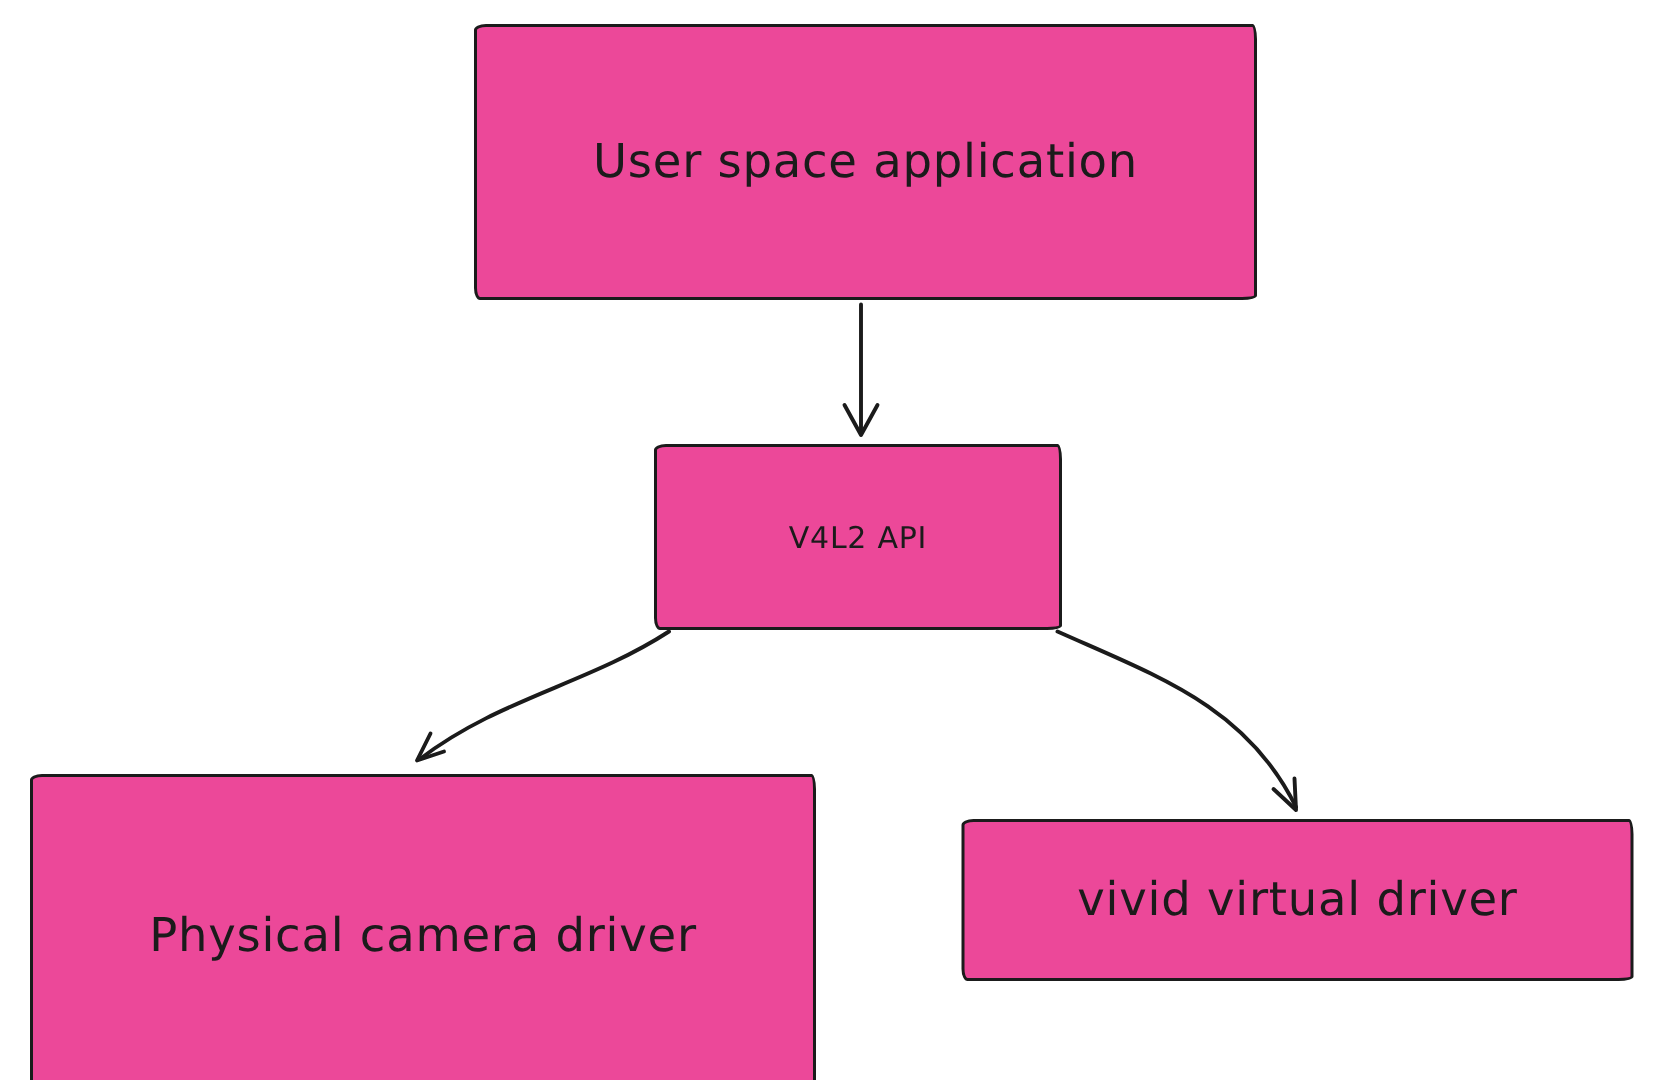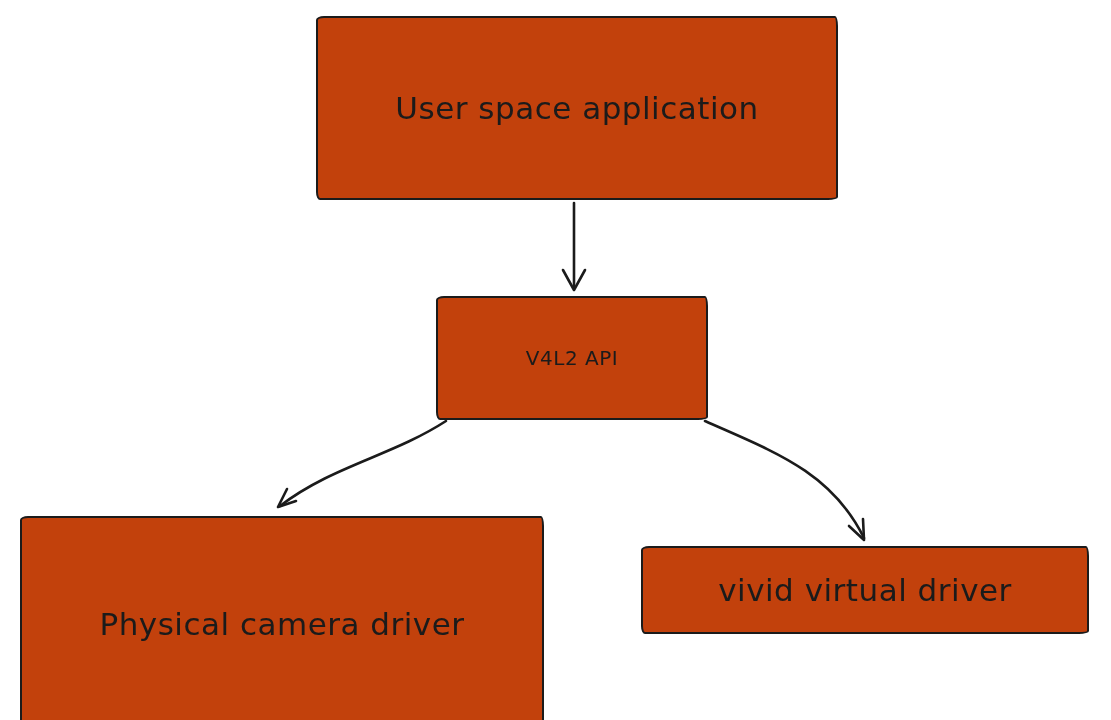--- a/index.html
+++ b/index.html
@@ -20,21 +20,21 @@
     position: absolute;
     left: 0;
     top: 0;
     width: 1111px;
     height: 720px;
     pointer-events: none;
   }
   .node {
     position: absolute;
     box-sizing: border-box;
-    background: #c2410c;
+    background: #ec4899;
     border: 2.5px solid #1b1b1b;
     border-radius: 8px 3px 10px 4px / 4px 10px 3px 8px;
     display: flex;
     align-items: center;
     justify-content: center;
     text-align: center;
     letter-spacing: 0.5px;
   }
   .node-label {
     padding: 0 14px;
@@ -48,21 +48,21 @@
   #node-v4l2-api {
     left: 436px; top: 296px; width: 272px; height: 124px;
     font-size: 20px;
   }
   #node-physical-camera-driver {
     left: 20px; top: 516px; width: 524px; height: 216px;
     font-size: 31px;
     text-align: center;
   }
   #node-vivid-virtual-driver {
-    left: 641px; top: 546px; width: 448px; height: 88px;
+    left: 641px; top: 546px; width: 448px; height: 108px;
     font-size: 31px;
   }
   .edge-stroke {
     stroke: #1b1b1b;
     stroke-width: 2.6;
     fill: none;
     stroke-linecap: round;
     stroke-linejoin: round;
   }
 </style>

